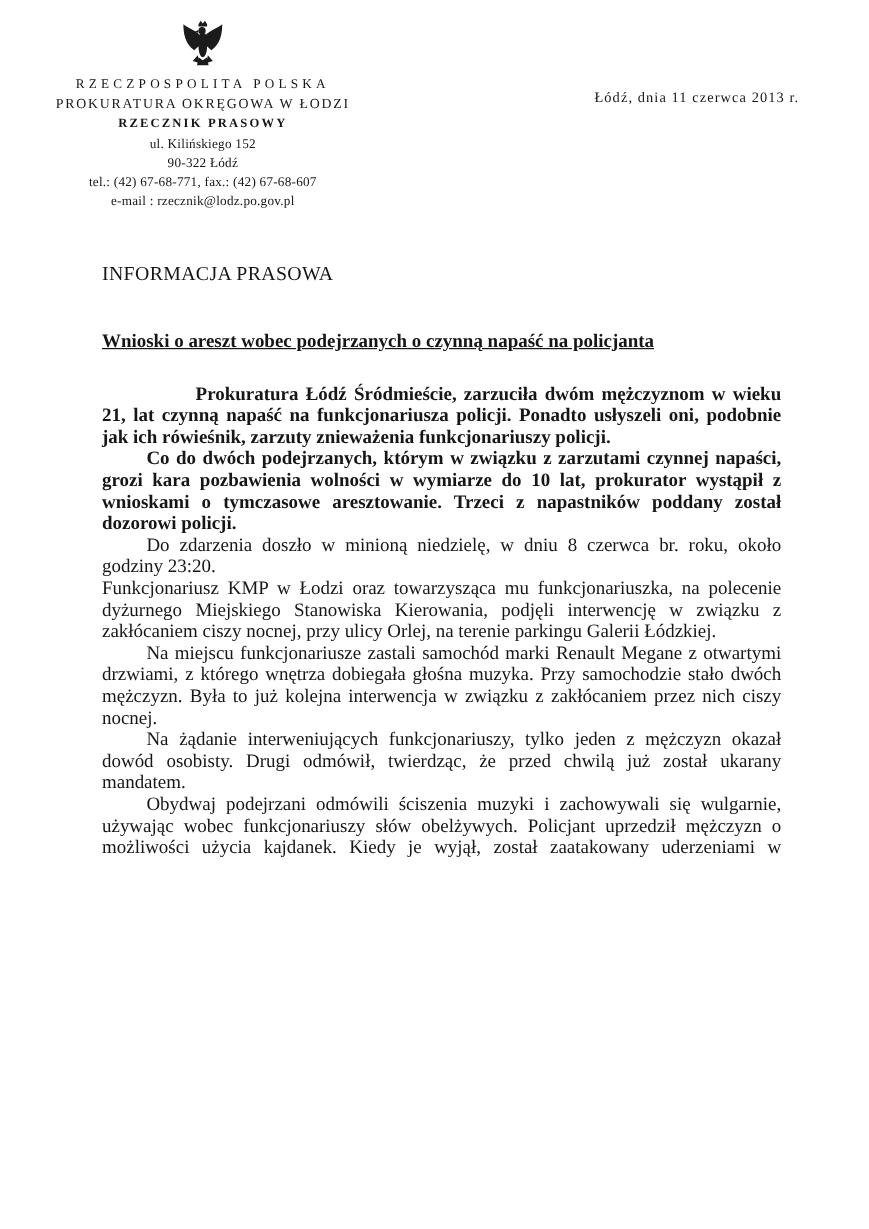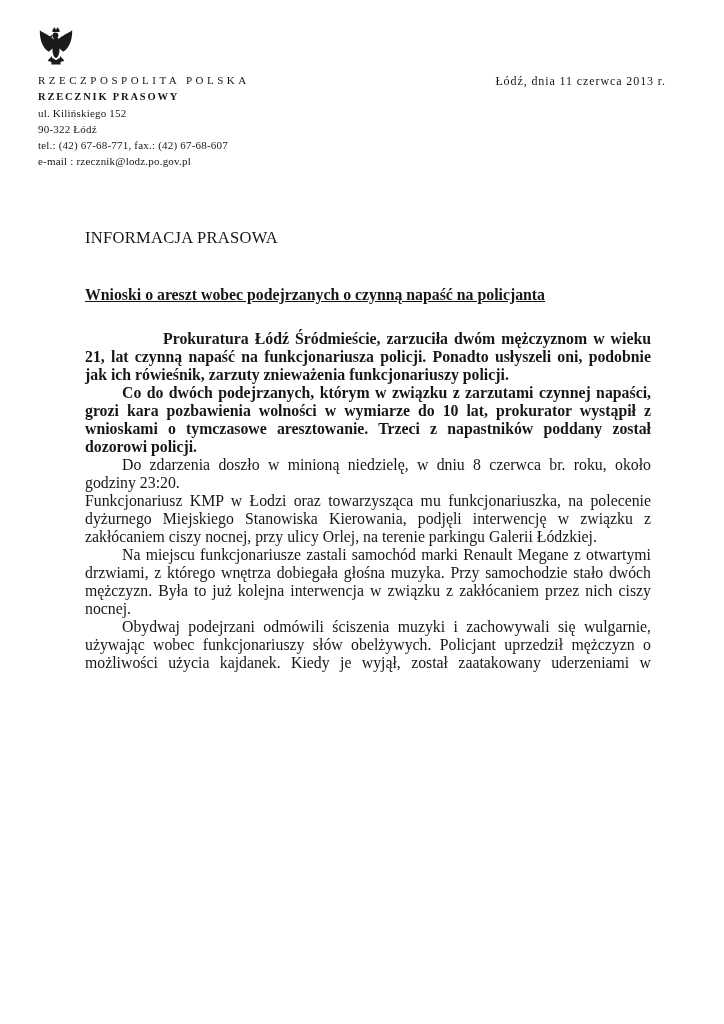--- a/index.html
+++ b/index.html
@@ -13,23 +13,24 @@
     height: 1024px;
     background: #ffffff;
     color: #161616;
     font-family: "Liberation Serif", "DejaVu Serif", serif;
     overflow: hidden;
   }
 
   
   .letterhead-left {
     position: absolute;
-    top: 26px;
+    top: 16px;
     left: 38px;
     width: 262px;
+    text-align: center;
     line-height: 16px;
   }
   .emblem {
     height: 42px;
     margin-bottom: 4px;
   }
   .emblem svg { display: inline-block; }
   .org-republic {
     font-size: 11px;
     letter-spacing: 3.5px;
@@ -57,21 +58,21 @@
     top: 74px;
     right: 58px;
     font-size: 12px;
     letter-spacing: 0.9px;
     white-space: nowrap;
   }
 
   
   .content {
     position: absolute;
-    top: 228px;
+    top: 218px;
     left: 85px;
     width: 566px;
   }
   .doc-title {
     font-size: 16.5px;
     letter-spacing: 0.3px;
   }
   .doc-heading {
     margin-top: 38px;
     font-weight: bold;
@@ -112,36 +113,38 @@
 
           <path d="M26 20 C26 27 24 31 24 37 C24 47 27 53 30 53 C33 53 36 47 36 37 C36 31 34 27 34 20 Z"></path>
 
           <path d="M23 50 L16 58 L25 61 Z M37 50 L44 58 L35 61 Z"></path>
 
           <path d="M24 53 L30 57 L36 53 L38 64 L22 64 Z"></path>
         </g>
       </svg>
     </div>
     <div class="org-republic">RZECZPOSPOLITA POLSKA</div>
+    <div class="org-office">PROKURATURA OKRĘGOWA W ŁODZI</div>
     <div class="org-spokesman">RZECZNIK PRASOWY</div>
     <div class="addr-line">ul. Kilińskiego 152</div>
     <div class="addr-line">90-322 Łódź</div>
     <div class="addr-line">tel.: (42) 67-68-771, fax.: (42) 67-68-607</div>
     <div class="addr-line">e-mail : rzecznik@lodz.po.gov.pl</div>
   </div>
 
   <div class="dateline">Łódź, dnia 11 czerwca 2013 r.</div>
 
   <div class="content">
     <div class="doc-title">INFORMACJA PRASOWA</div>
     <div class="doc-heading">Wnioski o areszt wobec podejrzanych o czynną napaść na policjanta</div>
 
     <div class="paragraphs">
       <p class="p-bold indent-lg">Prokuratura Łódź Śródmieście, zarzuciła dwóm mężczyznom w wieku 21, lat czynną napaść na funkcjonariusza policji. Ponadto usłyszeli oni, podobnie jak ich rówieśnik, zarzuty znieważenia funkcjonariuszy policji.</p>
       <p class="p-bold indent">Co do dwóch podejrzanych, którym w związku z zarzutami czynnej napaści, grozi kara pozbawienia wolności w wymiarze do 10 lat, prokurator wystąpił z wnioskami o tymczasowe aresztowanie. Trzeci z napastników poddany został dozorowi policji.</p>
       <p class="indent">Do zdarzenia doszło w minioną niedzielę, w dniu 8 czerwca br. roku, około godziny 23:20.</p>
       <p>Funkcjonariusz KMP w Łodzi oraz towarzysząca mu funkcjonariuszka, na polecenie dyżurnego Miejskiego Stanowiska Kierowania, podjęli interwencję w związku z zakłócaniem ciszy nocnej, przy ulicy Orlej, na terenie parkingu Galerii Łódzkiej.</p>
       <p class="indent">Na miejscu funkcjonariusze zastali samochód marki Renault Megane z otwartymi drzwiami, z którego wnętrza dobiegała głośna muzyka. Przy samochodzie stało dwóch mężczyzn. Była to już kolejna interwencja w związku z zakłócaniem przez nich ciszy nocnej.</p>
+      <p class="indent">Na żądanie interweniujących funkcjonariuszy, tylko jeden z mężczyzn okazał dowód osobisty. Drugi odmówił, twierdząc, że przed chwilą już został ukarany mandatem.</p>
       <p class="indent justify-last">Obydwaj podejrzani odmówili ściszenia muzyki i zachowywali się wulgarnie, używając wobec funkcjonariuszy słów obelżywych. Policjant uprzedził mężczyzn o możliwości użycia kajdanek. Kiedy je wyjął, został zaatakowany uderzeniami w</p>
     </div>
   </div>
 
 </div>
 
 </body></html>

